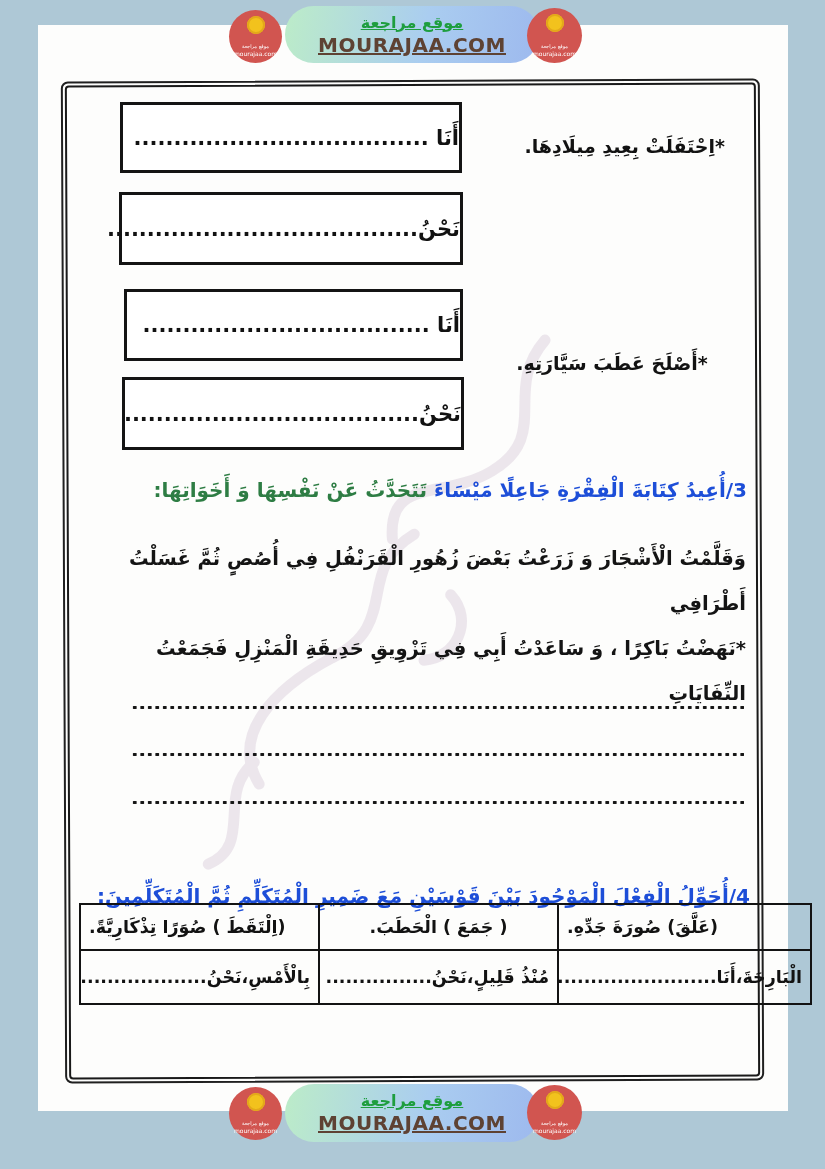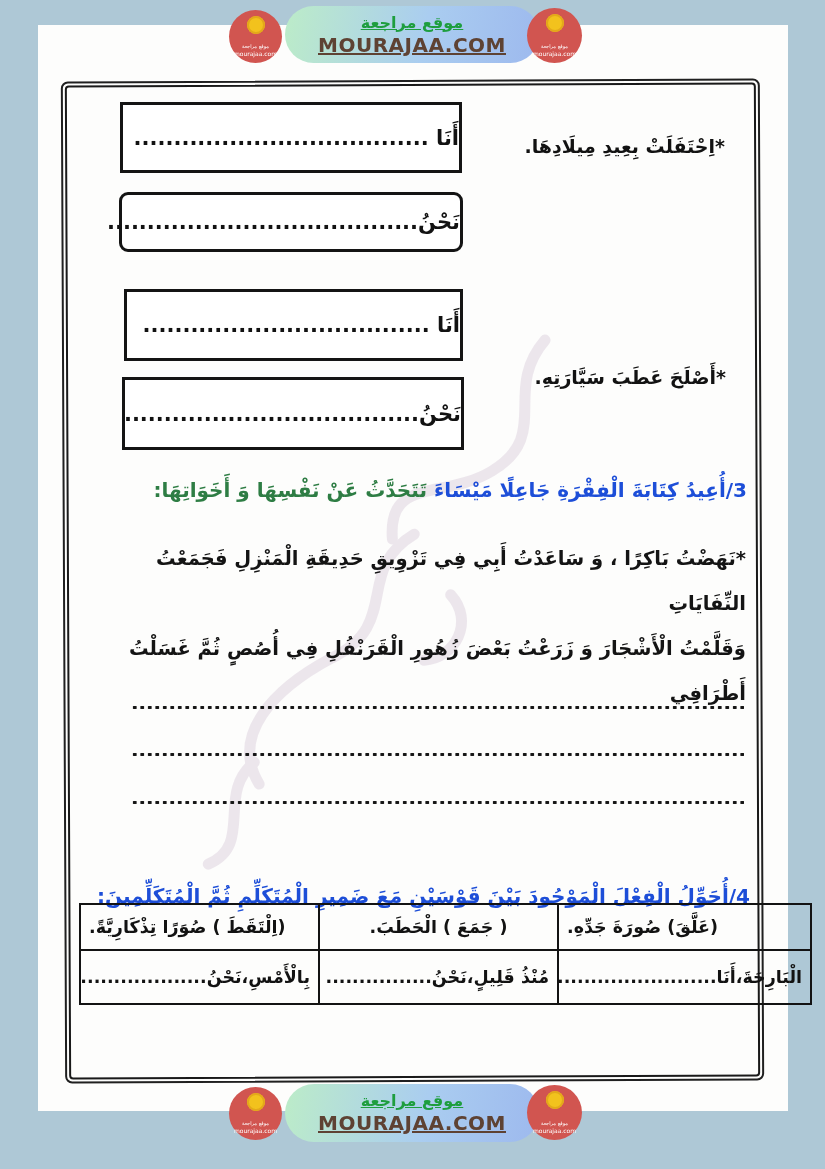--- a/index.html
+++ b/index.html
@@ -143,42 +143,42 @@
 <div class="doc-frame">
   <div class="doc-frame-inner"></div>
 </div>
 
 <div class="abox" style="left:120px;top:102px;width:342px;height:71px;">
   <span>أَنَا .....................................</span>
 </div>
 
 <div class="side-sentence" style="left:500px;top:135px;width:225px;">*اِحْتَفَلَتْ بِعِيدِ مِيلَادِهَا.</div>
 
-<div class="abox" style="left:119px;top:192px;width:344px;height:60px;border-radius:9px;">
+<div class="abox" style="left:119px;top:192px;width:344px;height:73px;">
   <span>نَحْنُ.......................................</span>
 </div>
 
 <div class="abox" style="left:124px;top:289px;width:339px;height:72px;">
   <span>أَنَا ....................................</span>
 </div>
 
-<div class="side-sentence" style="left:498px;top:366px;width:228px;">*أَصْلَحَ عَطَبَ سَيَّارَتِهِ.</div>
+<div class="side-sentence" style="left:498px;top:352px;width:228px;text-align:center;">*أَصْلَحَ عَطَبَ سَيَّارَتِهِ.</div>
 
 <div class="abox" style="left:122px;top:377px;width:342px;height:73px;">
   <span>نَحْنُ.....................................</span>
 </div>
 
 <div class="ex-title" style="left:135px;top:478px;width:612px;">
   <span class="t-red">3/أُعِيدُ كِتَابَةَ الْفِقْرَةِ جَاعِلًا مَيْسَاءَ</span>
   <span class="t-green">تَتَحَدَّثُ عَنْ نَفْسِهَا وَ أَخَوَاتِهَا:</span>
 </div>
 
 <div class="para">
+  <div>وَقَلَّمْتُ الْأَشْجَارَ وَ زَرَعْتُ بَعْضَ زُهُورِ الْقَرَنْفُلِ فِي أُصُصٍ ثُمَّ غَسَلْتُ أَطْرَافِي</div>
   <div>*نَهَضْتُ بَاكِرًا ، وَ سَاعَدْتُ أَبِي فِي تَزْوِيقِ حَدِيقَةِ الْمَنْزِلِ فَجَمَعْتُ النِّفَايَاتِ</div>
-  <div>وَقَلَّمْتُ الْأَشْجَارَ وَ زَرَعْتُ بَعْضَ زُهُورِ الْقَرَنْفُلِ فِي أُصُصٍ ثُمَّ غَسَلْتُ أَطْرَافِي</div>
 </div>
 
 <div class="dotline" style="top:705px;"></div>
 <div class="dotline" style="top:752px;"></div>
 <div class="dotline" style="top:800px;"></div>
 
 <div class="ex-title t-red" style="left:92px;top:840px;width:658px;">4/أُحَوِّلُ الْفِعْلَ الْمَوْجُودَ بَيْنَ قَوْسَيْنِ مَعَ ضَمِيرِ الْمُتَكَلِّمِ ثُمَّ الْمُتَكَلِّمِينَ:</div>
 
 <table class="ex4-table">
   <tbody>

